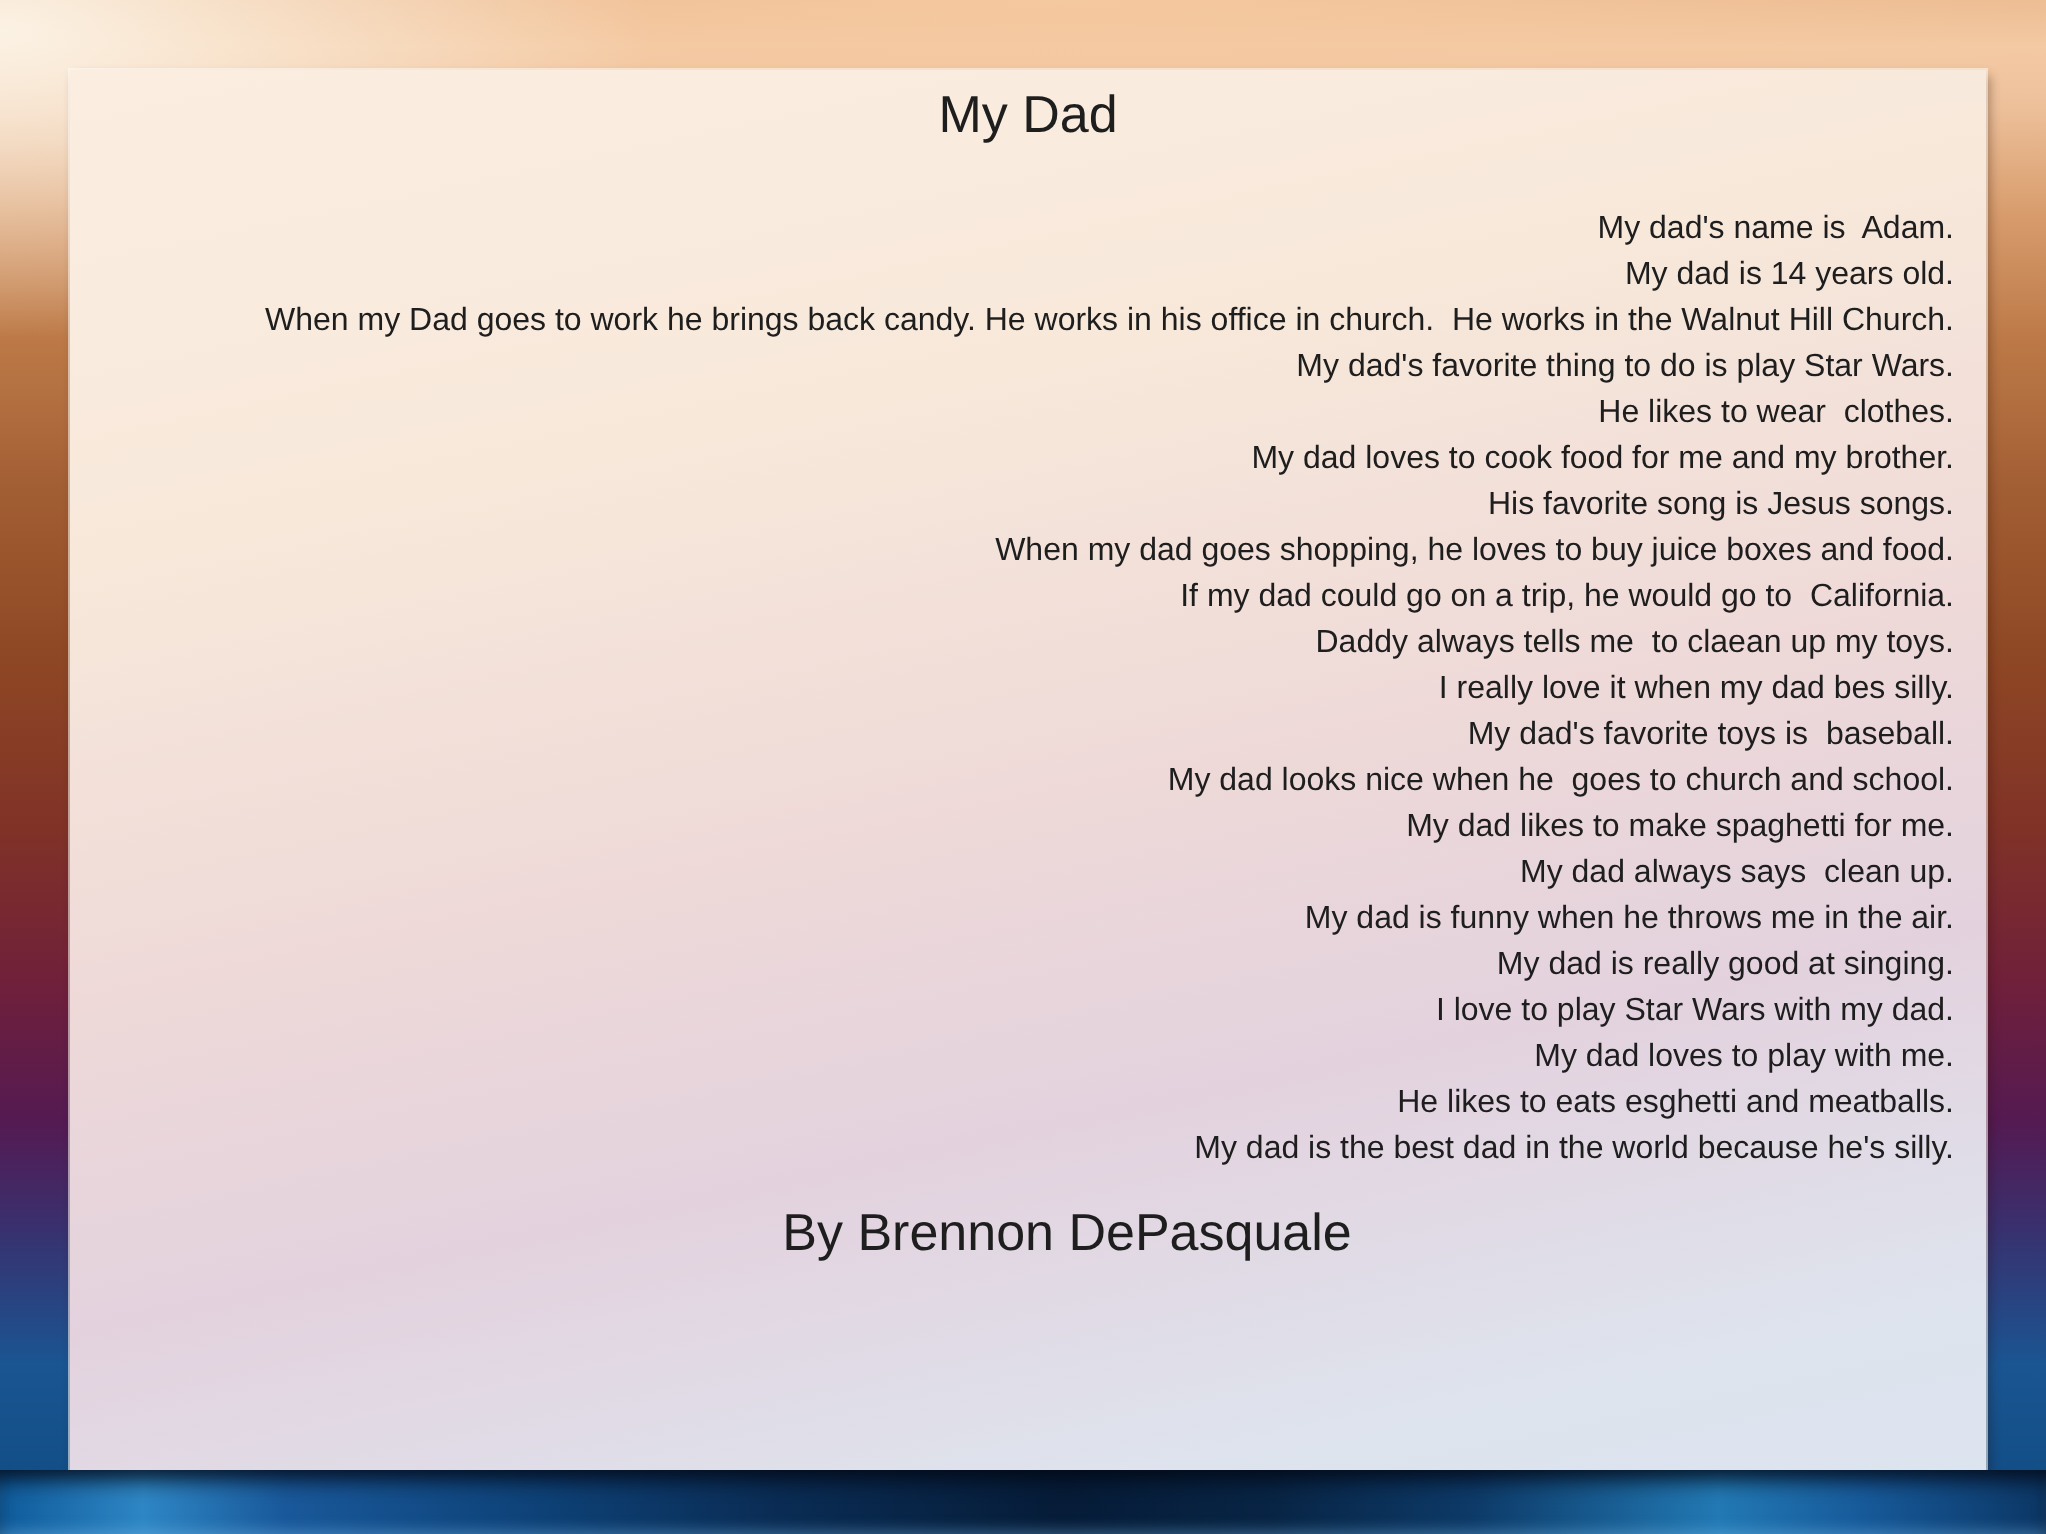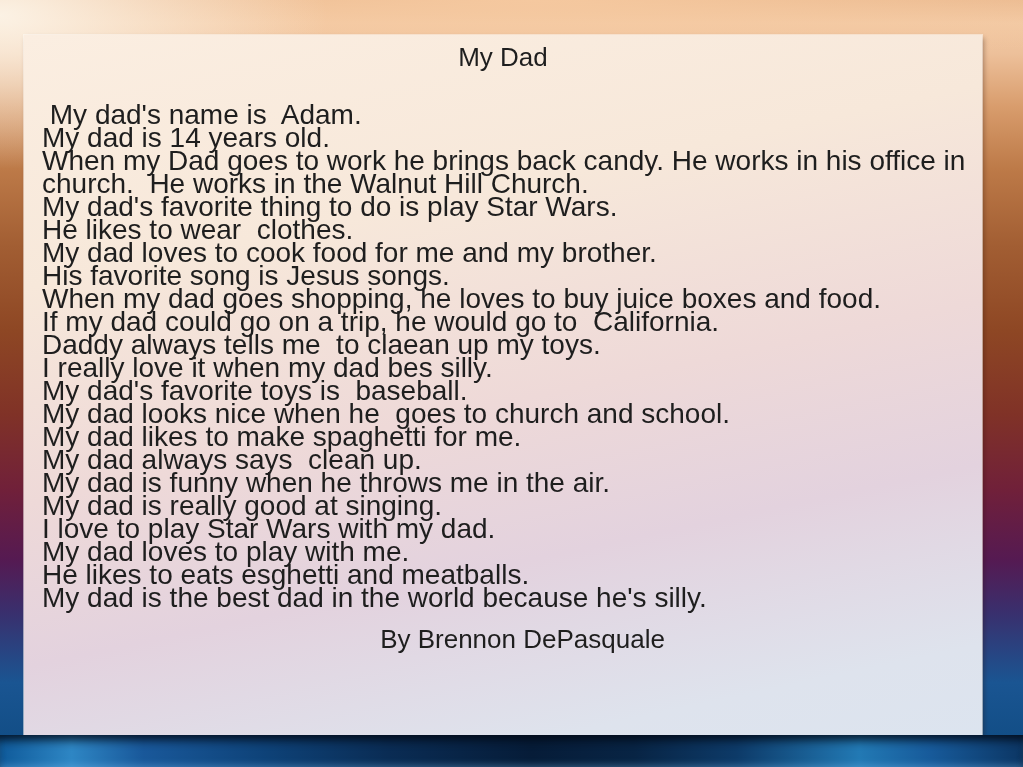--- a/index.html
+++ b/index.html
@@ -39,21 +39,21 @@
     height: 32px;
     background: linear-gradient(90deg,
       #0f5a9a 0%, #2e86c4 7%, #19589a 14%, #0e4278 26%, #0a2c54 38%,
       #061c38 52%, #082444 62%, #0d3a68 72%, #2279b4 84%, #175a9a 91%, #0c3664 100%);
     box-shadow:
       inset 0 9px 10px -4px rgba(2, 8, 20, 0.85),
       inset 0 -5px 7px -3px rgba(130, 195, 240, 0.35);
   }
   .slide {
     position: absolute;
-    left: 24px;
+    left: 35px;
     top: 35px;
     width: 958px;
     height: 700px;
     box-sizing: border-box;
     background: linear-gradient(168deg,
       #fbeee1 0%,
       #f7e8da 28%,
       #eed9d8 52%,
       #e3d2de 70%,
       #dee3ed 90%,
@@ -68,22 +68,23 @@
     padding-top: 7px;
     text-align: center;
     font-size: 26px;
     line-height: 30px;
     font-weight: 400;
     white-space: pre-wrap;
   }
   .slide-body {
     margin-top: 31px;
     padding: 0 16px 0 18px;
-    font-size: 28px;
+    font-size: 16px;
     line-height: 23px;
+    text-align: right;
   }
   .slide-body p {
     margin: 0;
     white-space: pre-wrap;
   }
   .slide-byline {
     margin-top: 14px;
     text-align: center;
     font-size: 26px;
     line-height: 32px;

